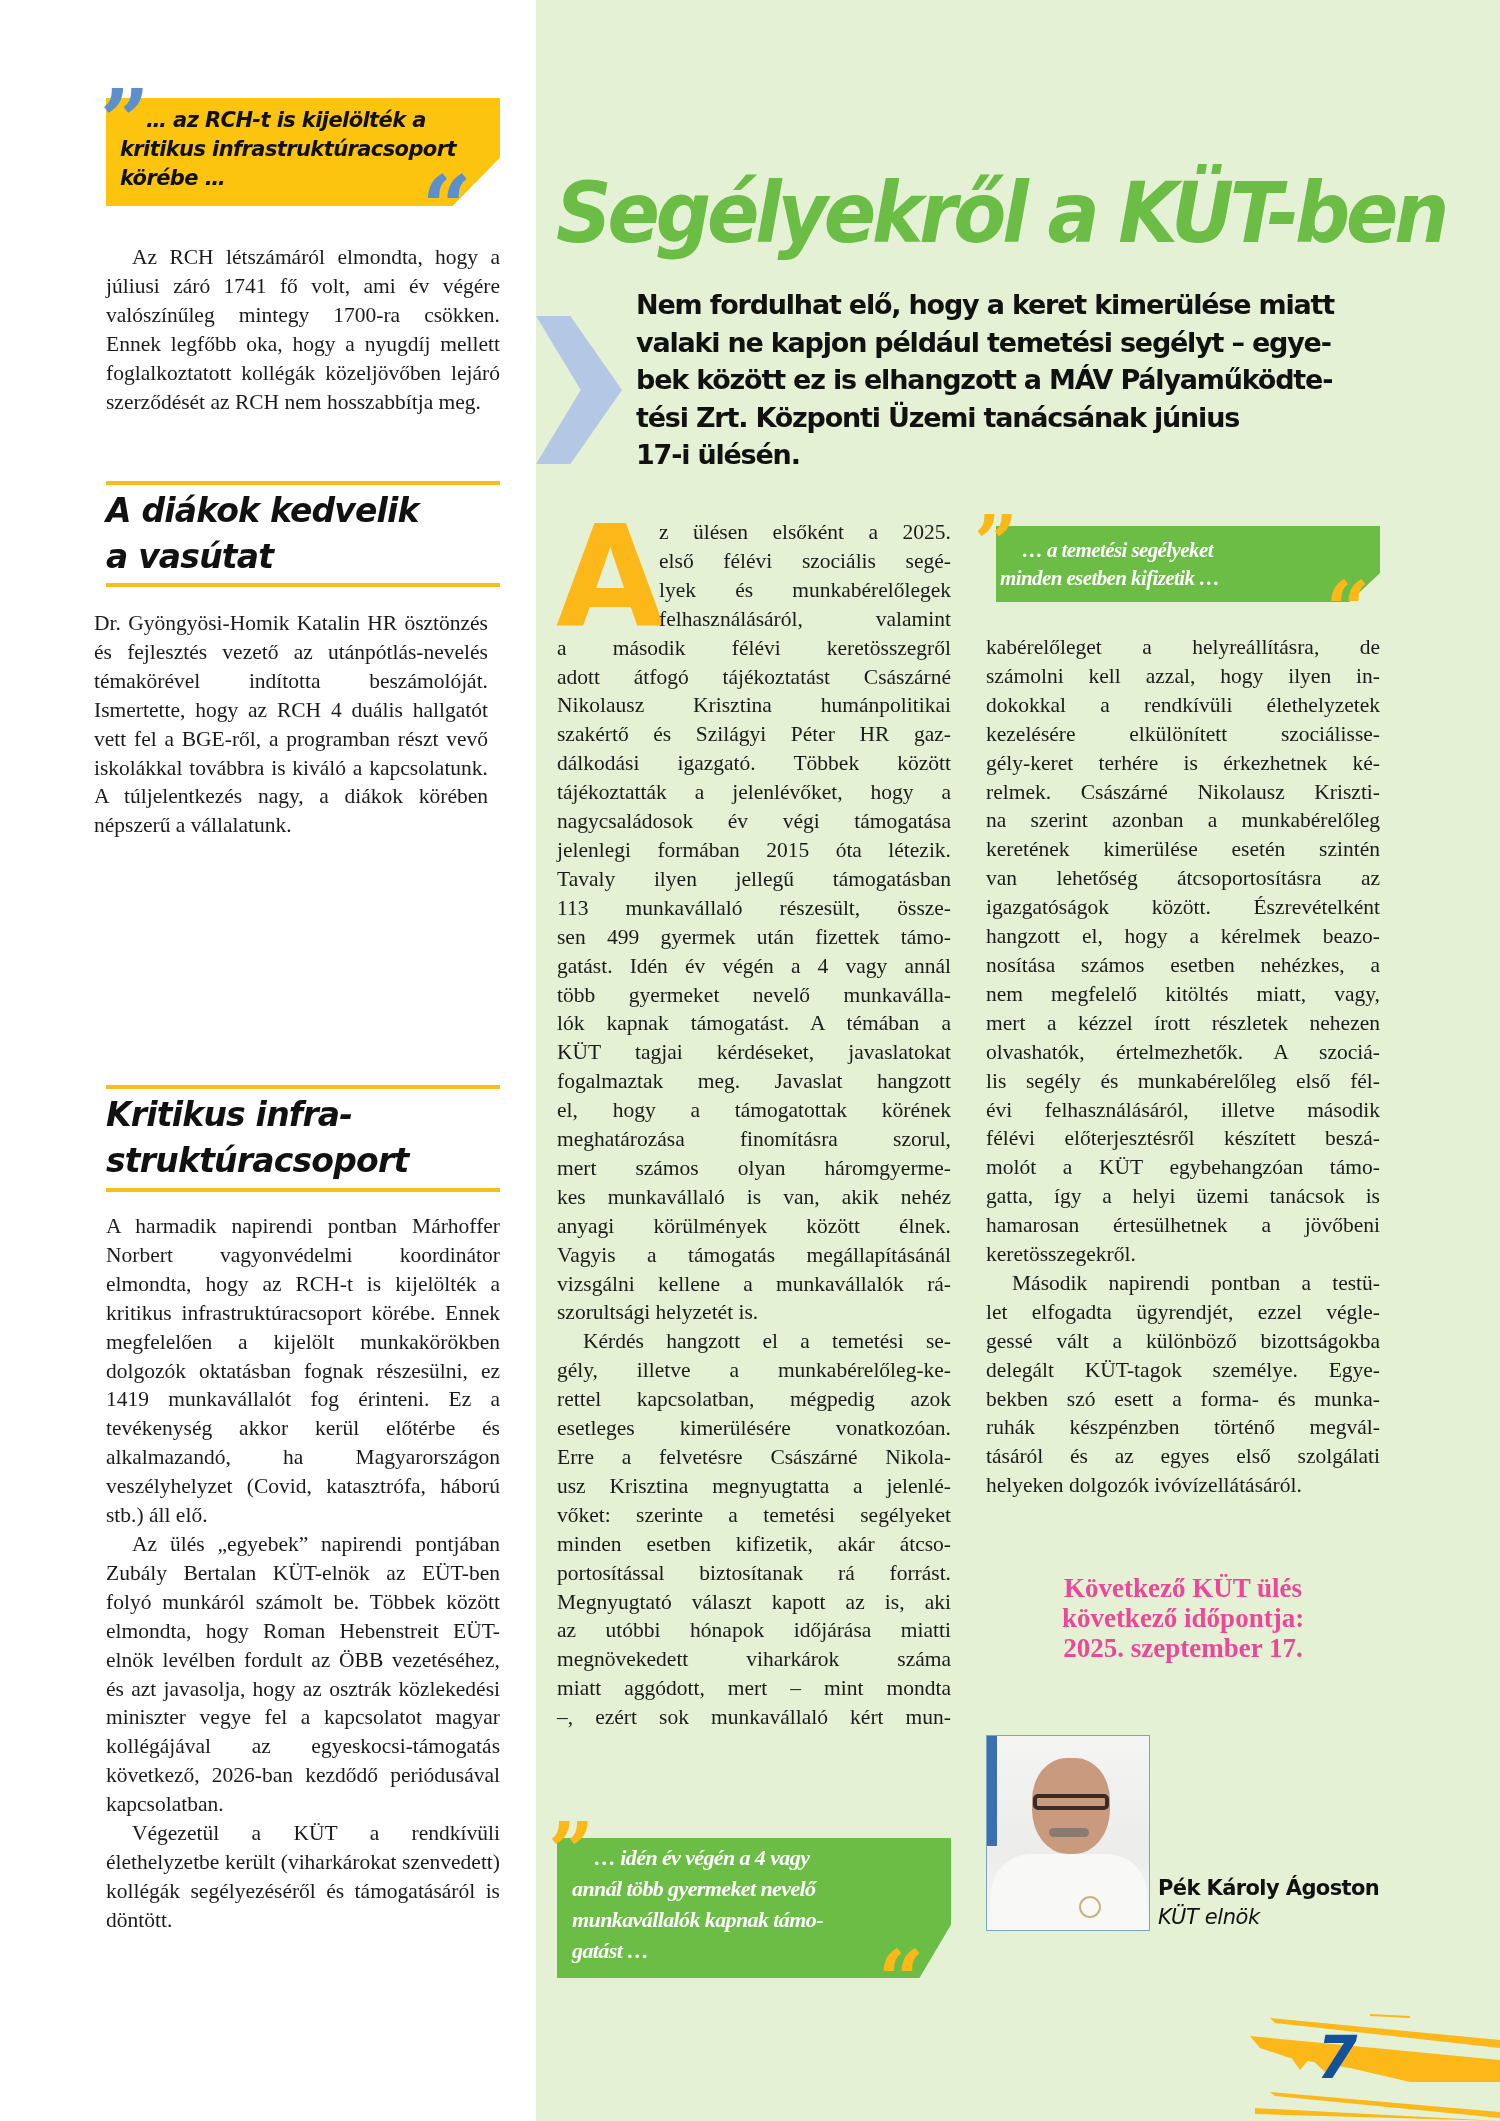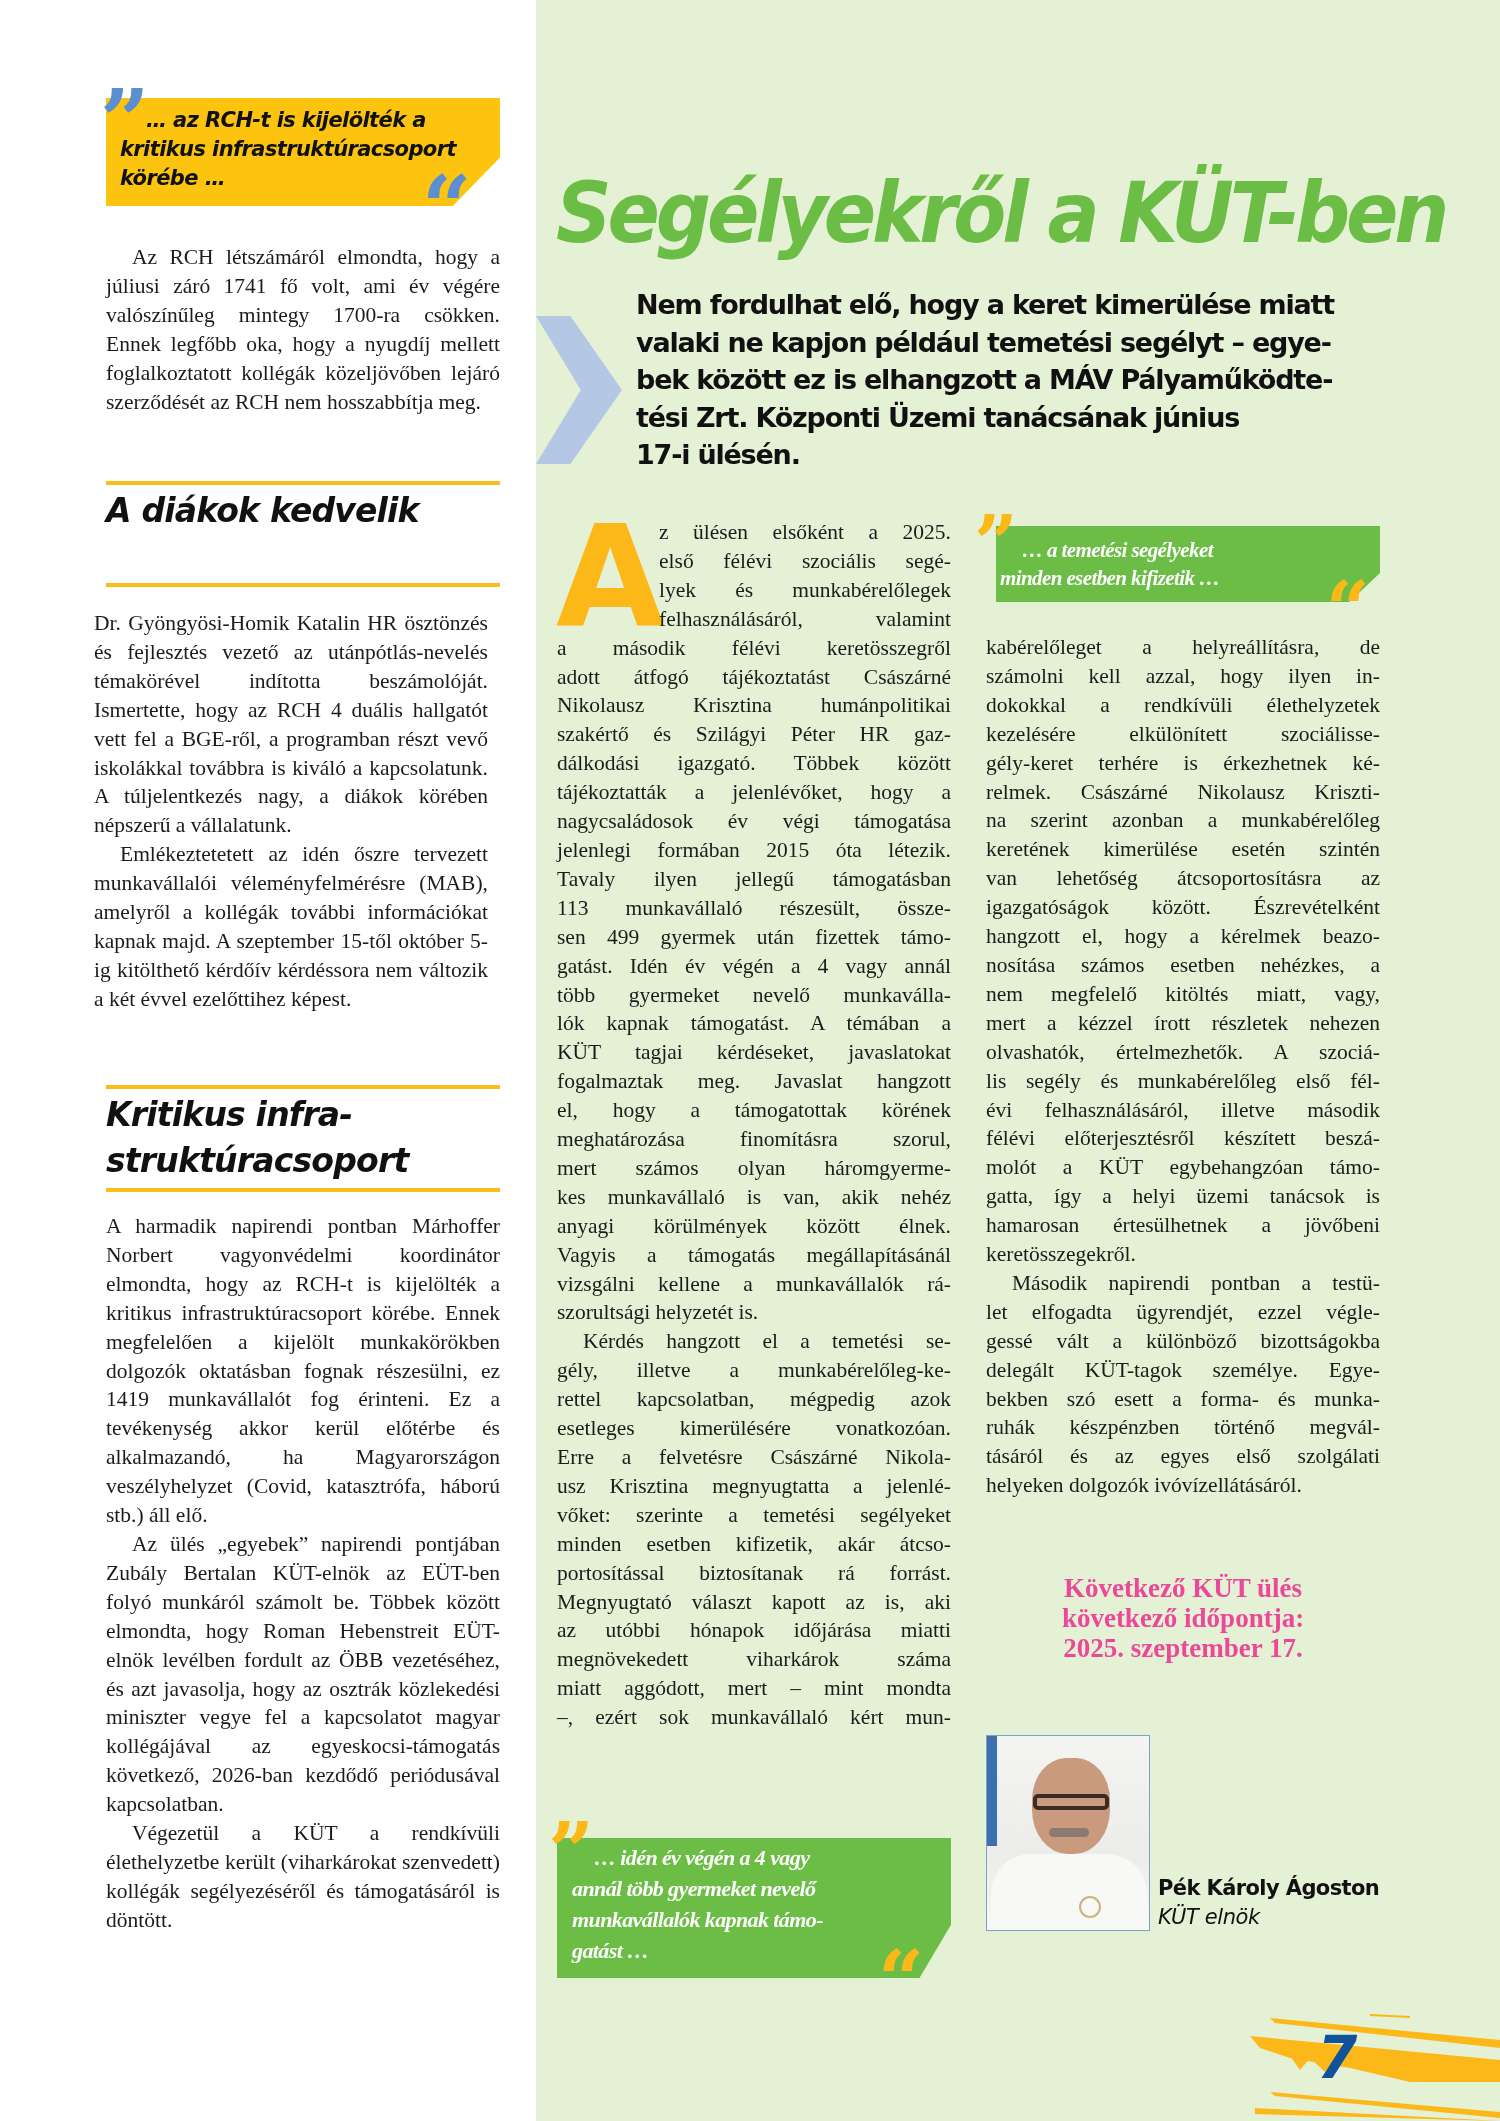--- a/index.html
+++ b/index.html
@@ -144,25 +144,25 @@
   <div>körébe …</div>
 </div>
 
 <div class="left-text-1 body-text">
   <p class="indent">Az RCH létszámáról elmondta, hogy a júliusi záró 1741 fő volt, ami év végére valószínűleg mintegy 1700-ra csökken. Ennek legfőbb oka, hogy a nyugdíj mellett foglalkoztatott kollégák közeljövőben lejáró szerződését az RCH nem hosszabbítja meg.</p>
 </div>
 
 <div class="section-rule" style="top:481px;"></div>
 <div class="section-title" style="top:488px;">
   <div>A diákok kedvelik</div>
+  <div>a vasútat</div>
 </div>
 <div class="section-rule" style="top:583px;"></div>
 <div class="left-text-2 body-text">
   <p>Dr. Gyöngyösi-Homik Katalin HR ösztönzés és fejlesztés vezető az utánpótlás-nevelés témakörével indította beszámolóját. Ismertette, hogy az RCH 4 duális hallgatót vett fel a BGE-ről, a programban részt vevő iskolákkal továbbra is kiváló a kapcsolatunk. A túljelentkezés nagy, a diákok körében népszerű a vállalatunk.</p>
-  <p class="indent">Emlékeztetetett az idén őszre tervezett munkavállalói véleményfelmérésre (MAB), amelyről a kollégák további információkat kapnak majd. A szeptember 15-től október 5-ig kitölthető kérdőív kérdéssora nem változik a két évvel ezelőttihez képest.</p>
 </div>
 
 <div class="section-rule" style="top:1085px;"></div>
 <div class="section-title" style="top:1092px;">
   <div>Kritikus infra-</div>
   <div>struktúracsoport</div>
 </div>
 <div class="section-rule" style="top:1188px;"></div>
 <div class="left-text-3 body-text">
   <p>A harmadik napirendi pontban Márhoffer Norbert vagyonvédelmi koordinátor elmondta, hogy az RCH-t is kijelölték a kritikus infrastruktúracsoport körébe. Ennek megfelelően a kijelölt munkakörökben dolgozók oktatásban fognak részesülni, ez 1419 munkavállalót fog érinteni. Ez a tevékenység akkor kerül előtérbe és alkalmazandó, ha Magyarországon veszélyhelyzet (Covid, katasztrófa, háború stb.) áll elő.</p>

